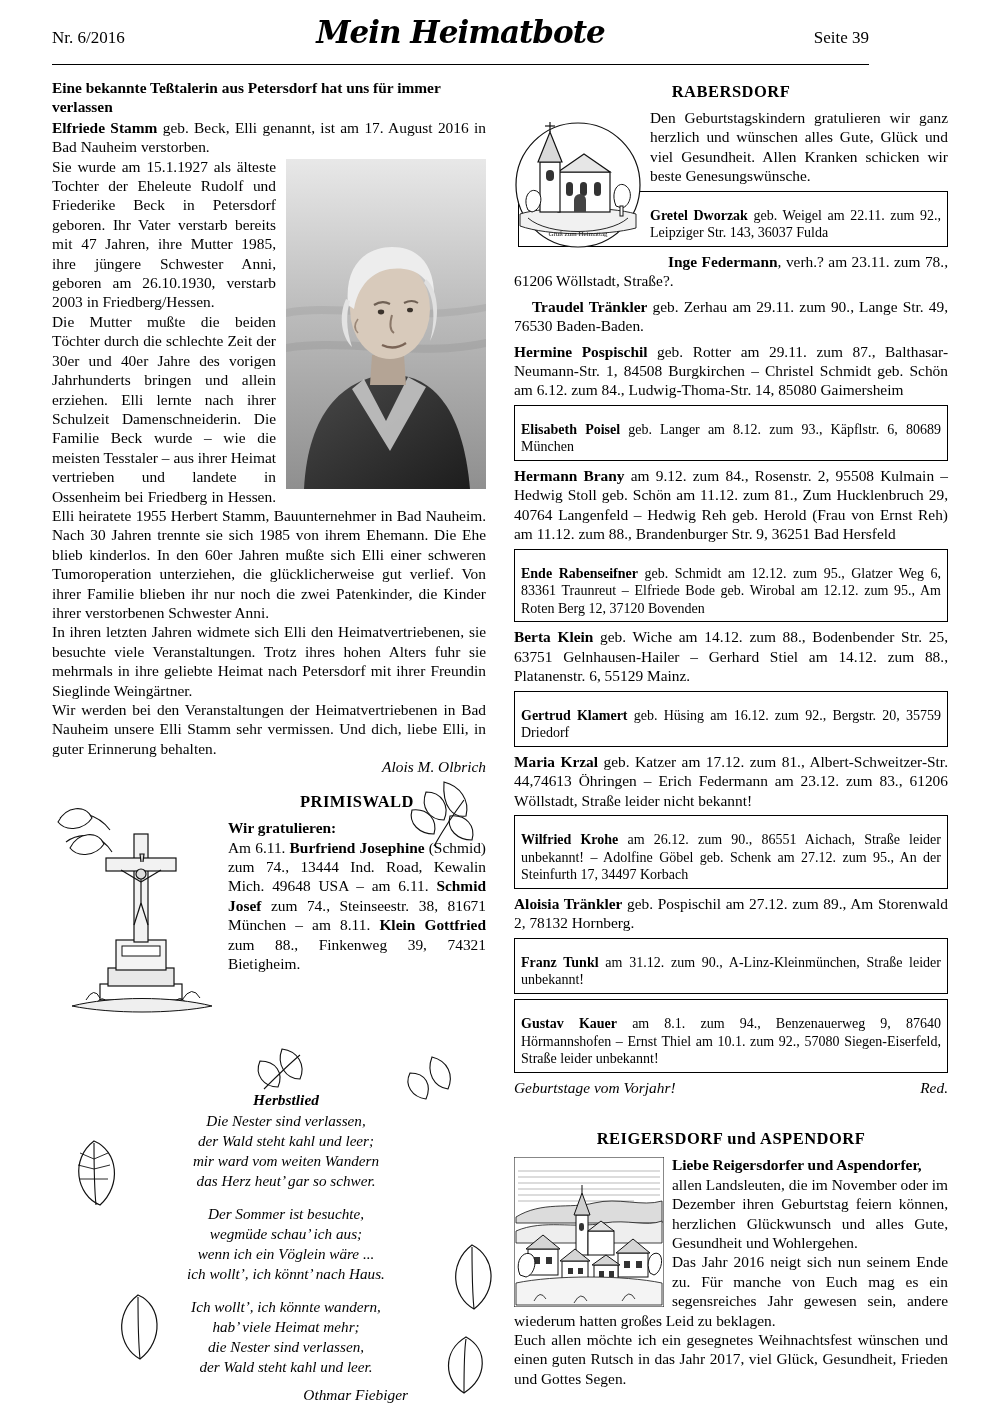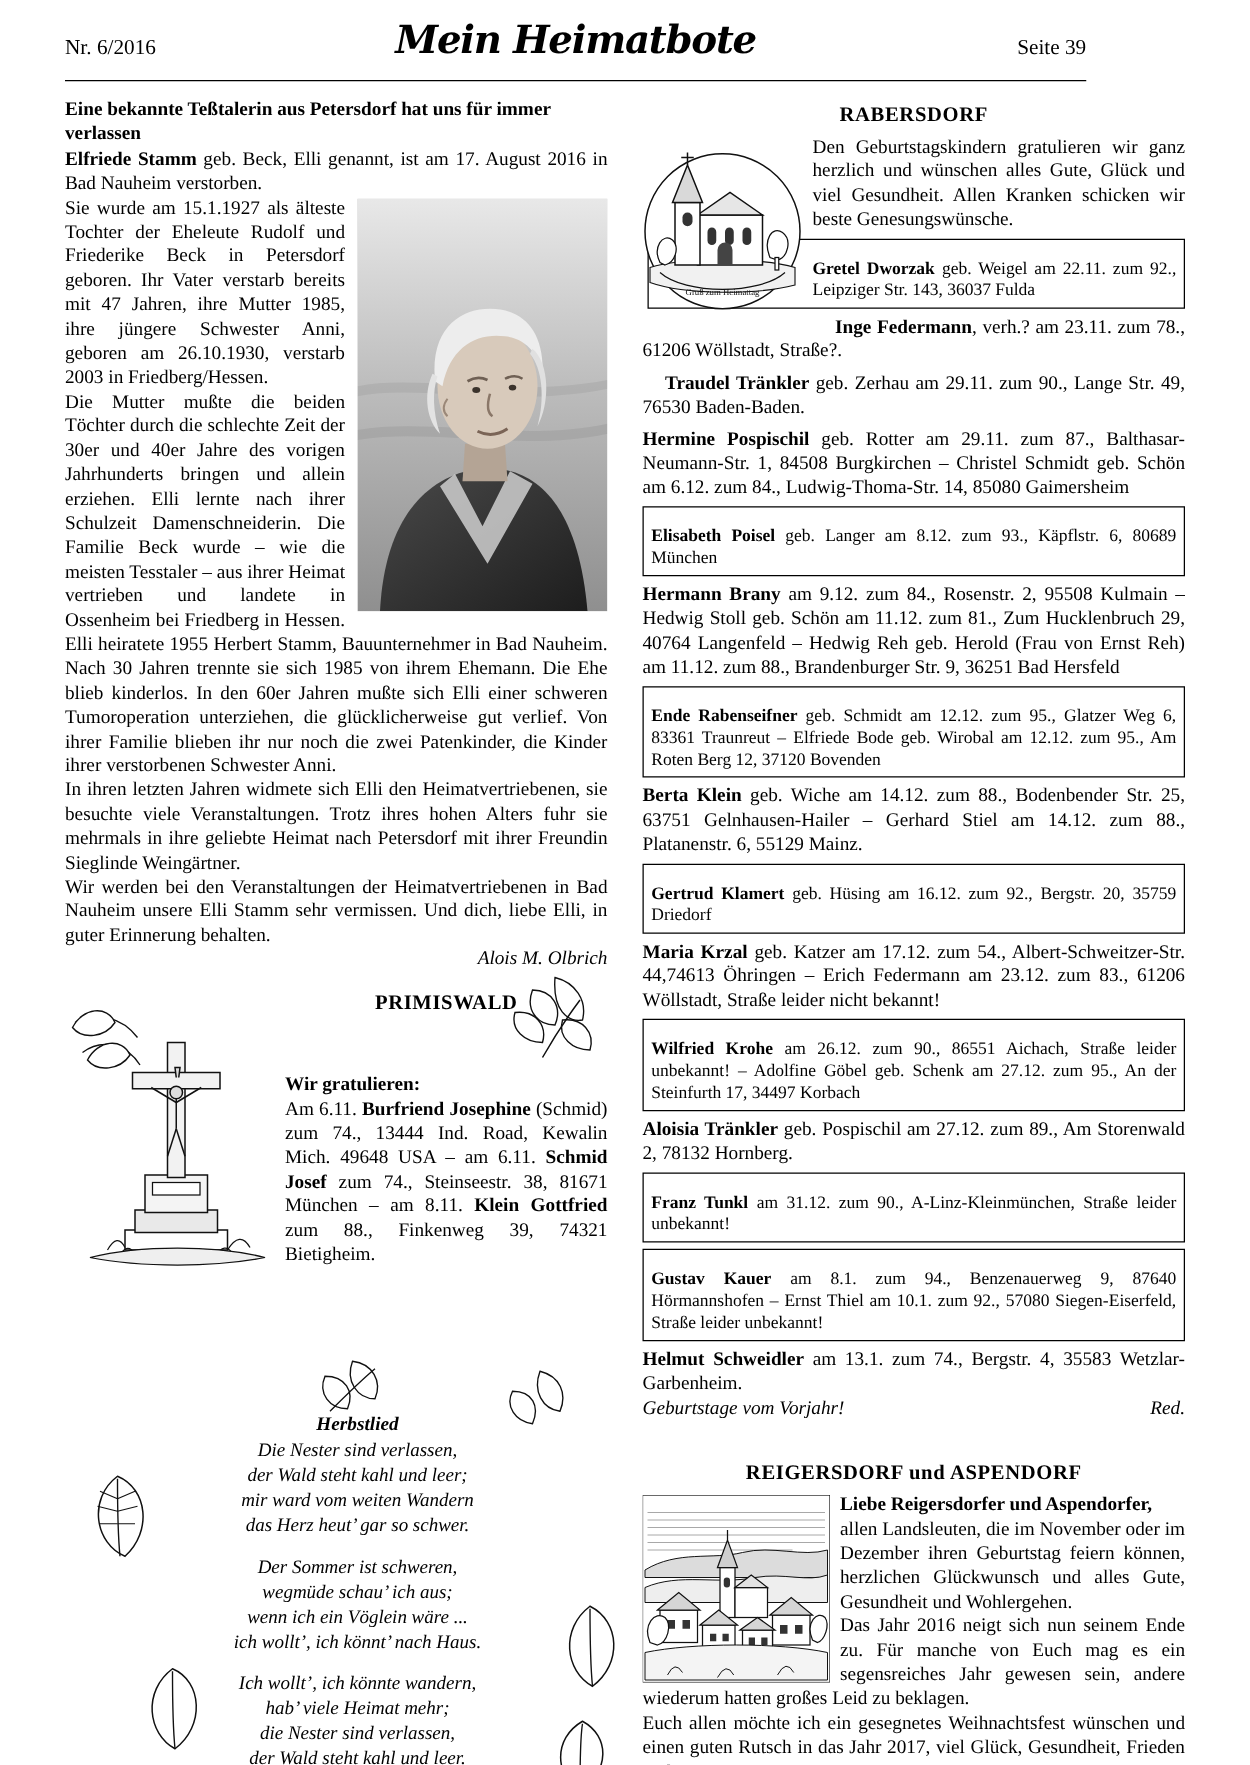--- a/index.html
+++ b/index.html
@@ -156,21 +156,21 @@
               <path d="M8,34 C24,32 34,44 30,58 C16,58 4,48 8,34 Z"></path>
               <path d="M46,40 C62,38 72,50 68,64 C54,64 42,54 46,40 Z"></path>
             </g>
             <path d="M30,70 C38,56 48,40 60,24" stroke="#111" fill="none" stroke-width="1.2"></path>
           </svg>
         </div>
 
         <div style="margin-left:176px;">
           <div class="pw-head">PRIMISWALD</div>
           <div class="spacer6"></div>
-          <p style="font-weight:bold;margin-top:40px;">Wir gratulieren:</p>
+          <p style="font-weight:bold;">Wir gratulieren:</p>
           <p>
             <span>Am 6.11. </span><strong>Burfriend Josephine</strong><span> (Schmid) zum 74., 13444 Ind. Road, Kewalin Mich. 49648 USA – am 6.11. </span><strong>Schmid Josef</strong><span> zum 74., Steinseestr. 38, 81671 München – am 8.11. </span><strong>Klein Gottfried</strong><span> zum 88., Finkenweg 39, 74321 Bietigheim.</span>
           </p>
         </div>
         <div style="height:126px;"></div>
       </div>
 
       <div style="position:relative;min-height:330px;margin-top:-8px;">
         <div class="leafbox" style="left:196px;top:-48px;">
           <svg width="70" height="58" viewBox="0 0 70 58">
@@ -225,21 +225,21 @@
         <div style="margin:0 78px 0 112px;">
           <div class="poem-title">Herbstlied</div>
           <div class="poem">
             <div>Die Nester sind verlassen,</div>
             <div>der Wald steht kahl und leer;</div>
             <div>mir ward vom weiten Wandern</div>
             <div>das Herz heut’ gar so schwer.</div>
           </div>
           <div class="spacer14"></div>
           <div class="poem">
-            <div>Der Sommer ist schweren,</div>
+            <div>Der Sommer ist besuchte,</div>
             <div>wegmüde schau’ ich aus;</div>
             <div>wenn ich ein Vöglein wäre ...</div>
             <div>ich wollt’, ich könnt’ nach Haus.</div>
           </div>
           <div class="spacer14"></div>
           <div class="poem">
             <div>Ich wollt’, ich könnte wandern,</div>
             <div>hab’ viele Heimat mehr;</div>
             <div>die Nester sind verlassen,</div>
             <div>der Wald steht kahl und leer.</div>
@@ -323,43 +323,40 @@
 
       <p>
         <strong>Berta Klein</strong><span> geb. Wiche am 14.12. zum 88., Bodenbender Str. 25, 63751 Gelnhausen-Hailer – Gerhard Stiel am 14.12. zum 88., Platanenstr. 6, 55129 Mainz.</span>
       </p>
 
       <div class="box">
         <strong>Gertrud Klamert</strong><span> geb. Hüsing am 16.12. zum 92., Bergstr. 20, 35759 Driedorf</span>
       </div>
 
       <p>
-        <strong>Maria Krzal</strong><span> geb. Katzer am 17.12. zum 54., Albert-Schweitzer-Str. 44,74613 Öhringen – Erich Federmann am 23.12. zum 83., 61206 Wöllstadt, Straße leider nicht bekannt!</span>
+        <strong>Maria Krzal</strong><span> geb. Katzer am 17.12. zum 81., Albert-Schweitzer-Str. 44,74613 Öhringen – Erich Federmann am 23.12. zum 83., 61206 Wöllstadt, Straße leider nicht bekannt!</span>
       </p>
 
       <div class="box">
         <strong>Wilfried Krohe</strong><span> am 26.12. zum 90., 86551 Aichach, Straße leider unbekannt! – Adolfine Göbel geb. Schenk am 27.12. zum 95., An der Steinfurth 17, 34497 Korbach</span>
       </div>
 
       <p>
         <strong>Aloisia Tränkler</strong><span> geb. Pospischil am 27.12. zum 89., Am Storenwald 2, 78132 Hornberg.</span>
       </p>
 
       <div class="box">
         <strong>Franz Tunkl</strong><span> am 31.12. zum 90., A-Linz-Kleinmünchen, Straße leider unbekannt!</span>
       </div>
 
 
       <div class="box">
         <strong>Gustav Kauer</strong><span> am 8.1. zum 94., Benzenauerweg 9, 87640 Hörmannshofen – Ernst Thiel am 10.1. zum 92., 57080 Siegen-Eiserfeld, Straße leider unbekannt!</span>
       </div>
 
-      <p>
-        <strong>Helmut Schweidler</strong><span> am 13.1. zum 74., Bergstr. 4, 35583 Wetzlar-Garbenheim.</span>
-      </p>
 
       <p>
         <span class="it">Geburtstage vom Vorjahr!</span>
         <span class="it" style="float:right;">Red.</span>
       </p>
 
       <div style="height:28px;"></div>
 
       <div class="center-head">REIGERSDORF und ASPENDORF</div>
 

